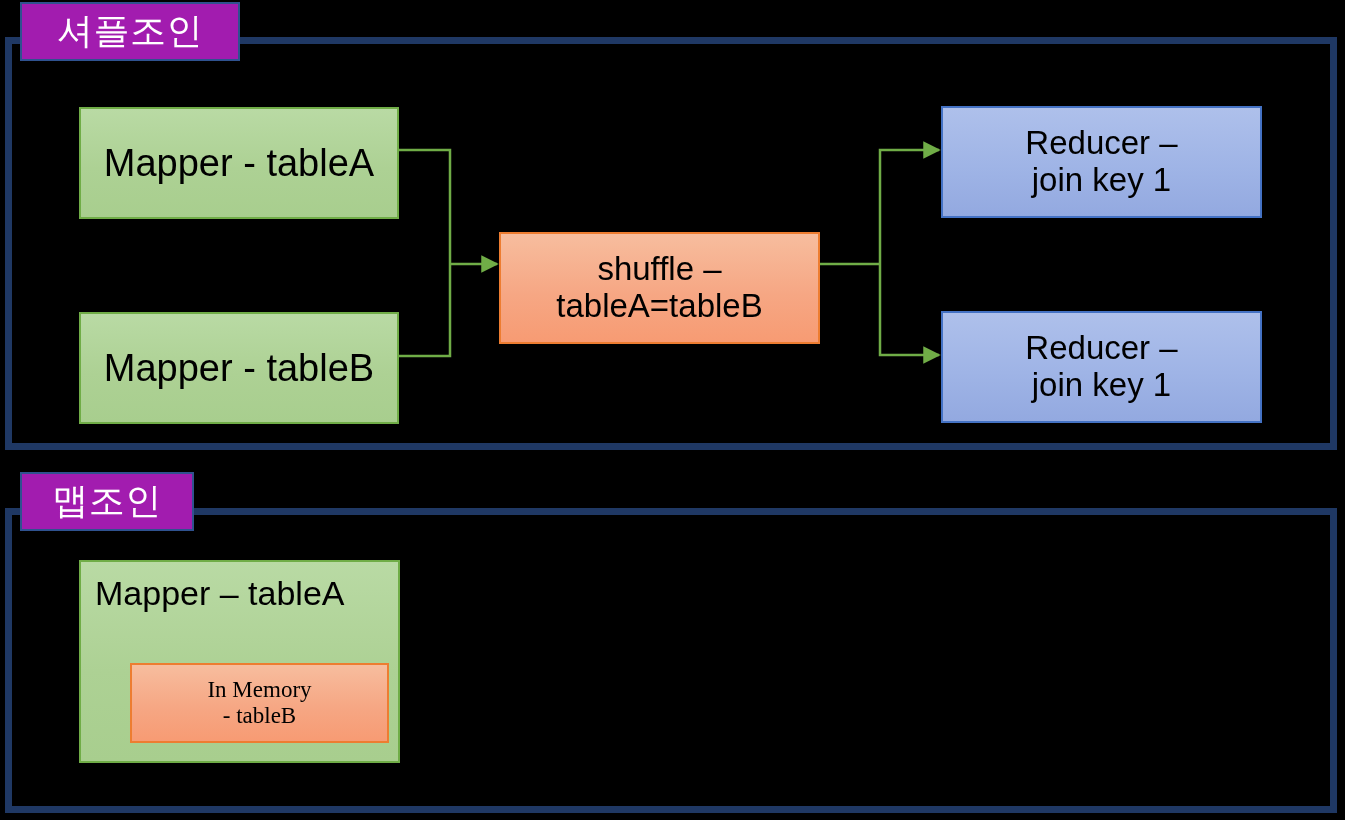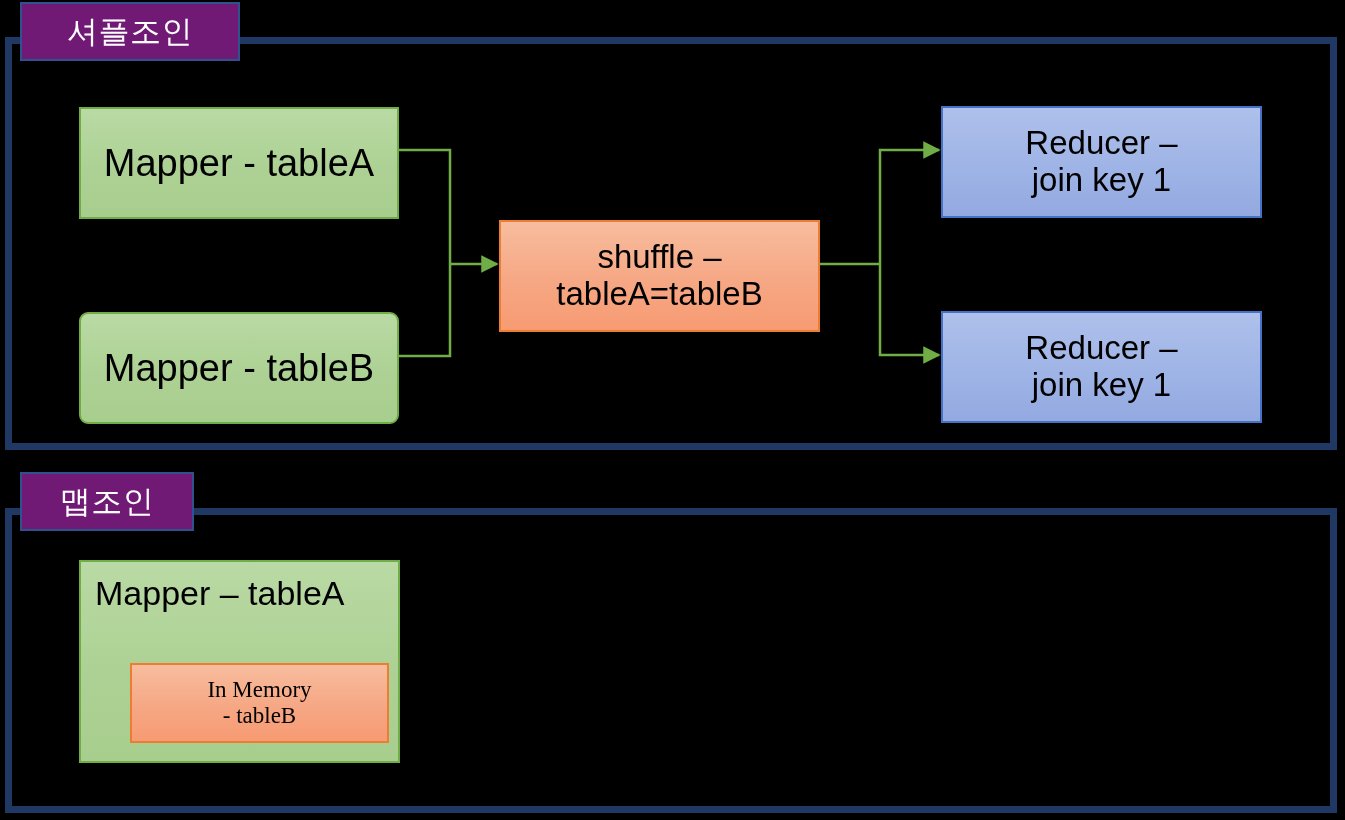--- a/index.html
+++ b/index.html
@@ -26,28 +26,28 @@
     border: 7px solid #1F3864;
     box-sizing: border-box;
     background: transparent;
   }
   #frame-shuffle { left: 5px;  top: 37px;  width: 1332px; height: 413px; }
   #frame-map     { left: 5px;  top: 508px; width: 1332px; height: 305px; }
 
   
   .section-badge {
     position: absolute;
-    background: #701a75;
+    background: #a21caf;
     border: 2px solid #2F528F;
     box-sizing: border-box;
     color: #FFFFFF;
     display: flex;
     align-items: center;
     justify-content: center;
-    font-size: 31px;
+    font-size: 36px;
     letter-spacing: 0.5px;
     text-align: center;
   }
   #badge-shuffle { left: 20px; top: 2px;   width: 220px; height: 59px; }
   #badge-map     { left: 20px; top: 472px; width: 174px; height: 59px; }
 
   
   .node {
     position: absolute;
     box-sizing: border-box;
@@ -68,22 +68,22 @@
     background: linear-gradient(to bottom, #AEC0EB 0%, #9FB4E6 55%, #93A9E0 100%);
     border: 2px solid #4472C4;
   }
   .node.orange {
     background: linear-gradient(to bottom, #F7BD9E 0%, #F6A784 55%, #F79B73 100%);
     border: 2px solid #ED7D31;
   }
 
   
   #node-mapper-a  { left: 79px;  top: 95px;  width: 320px; height: 112px; font-size: 38px; }
-  #node-mapper-b  { left: 79px;  top: 300px; width: 320px; height: 112px; font-size: 38px; border-radius: 9px; }
-  #node-shuffle   { left: 499px; top: 208px; width: 321px; height: 112px; font-size: 33px; }
+  #node-mapper-b  { left: 79px;  top: 300px; width: 320px; height: 112px; font-size: 38px; }
+  #node-shuffle   { left: 499px; top: 220px; width: 321px; height: 112px; font-size: 33px; }
   #node-reducer-1 { left: 941px; top: 94px;  width: 321px; height: 112px; font-size: 33px; }
   #node-reducer-2 { left: 941px; top: 299px; width: 321px; height: 112px; font-size: 33px; }
 
   
   #node-map-mapper-a {
     left: 79px; top: 548px; width: 321px; height: 203px;
     font-size: 34px;
     align-items: flex-start;
     justify-content: flex-start;
     padding: 12px 16px 0 14px;

